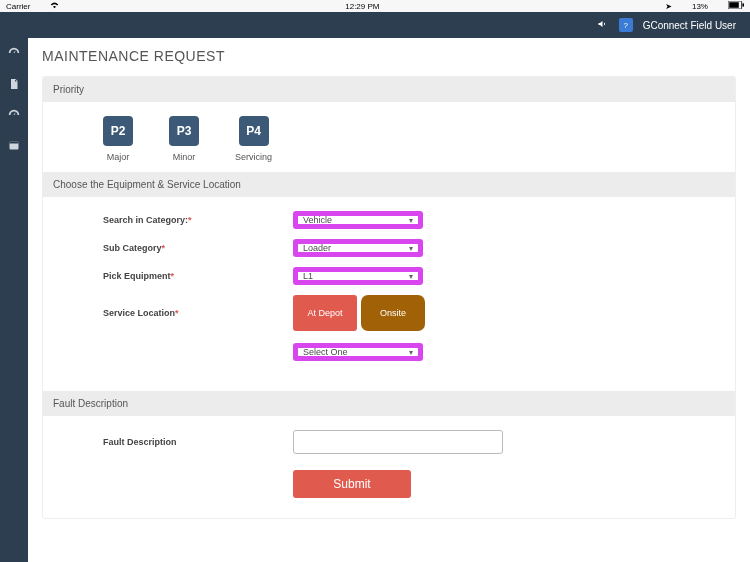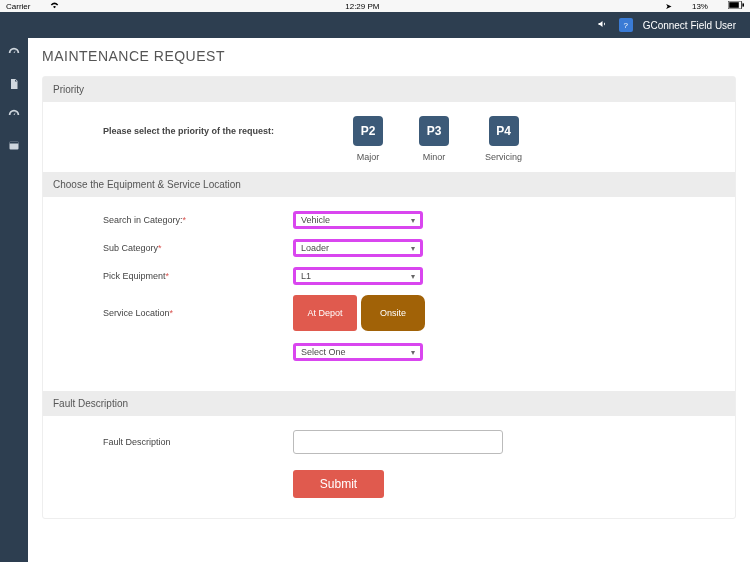--- a/index.html
+++ b/index.html
@@ -108,28 +108,28 @@
   .p-blue { background:#3c5a78; }
   .ptile .lbl { font-size:9px; color:#555; }
   .form-row {
     display:flex;
     align-items:center;
     margin-bottom:10px;
   }
   .form-label {
     width:190px;
     font-size:9px;
-    font-weight:normal;
+    font-weight:bold;
     color:#444;
   }
   .req { color:#d9534f; }
   .select {
     width:130px;
     height:18px;
-    border:3px solid #d946ef;
+    border:5px solid #d946ef;
     border-radius:3px;
     font-size:9px;
     padding:0 5px;
     background:#fff;
     display:flex;
     align-items:center;
     justify-content:space-between;
     cursor:pointer;
   }
   .select .caret { font-size:8px; color:#666; }
@@ -149,21 +149,21 @@
   .fault-input {
     width:210px;
     height:24px;
     border:1px solid #bbb;
     border-radius:3px;
     padding:0 6px;
     font-size:10px;
   }
   .submit-btn {
     display:block;
-    width:91px;
+    width:118px;
     height:28px;
     background:#e05a4e;
     color:#fff;
     font-size:12px;
     border:none;
     border-radius:3px;
     margin-top:16px;
     cursor:pointer;
   }
   .section-gap { height:10px; }
@@ -230,21 +230,20 @@
     </span>
   </div>
 
   <div class="main">
     <div class="page-title">MAINTENANCE REQUEST</div>
 
     <div class="card">
 
       <div class="section-head">Priority</div>
       <div class="inner-pad priority-row">
-        <div class="priority-prompt">Please select the priority of the request:</div>
         <div class="priority-tiles">
           <div class="ptile">
             <div class="box p-blue">P2</div>
             <div class="lbl">Major</div>
           </div>
           <div class="ptile">
             <div class="box p-blue">P3</div>
             <div class="lbl">Minor</div>
           </div>
           <div class="ptile">

